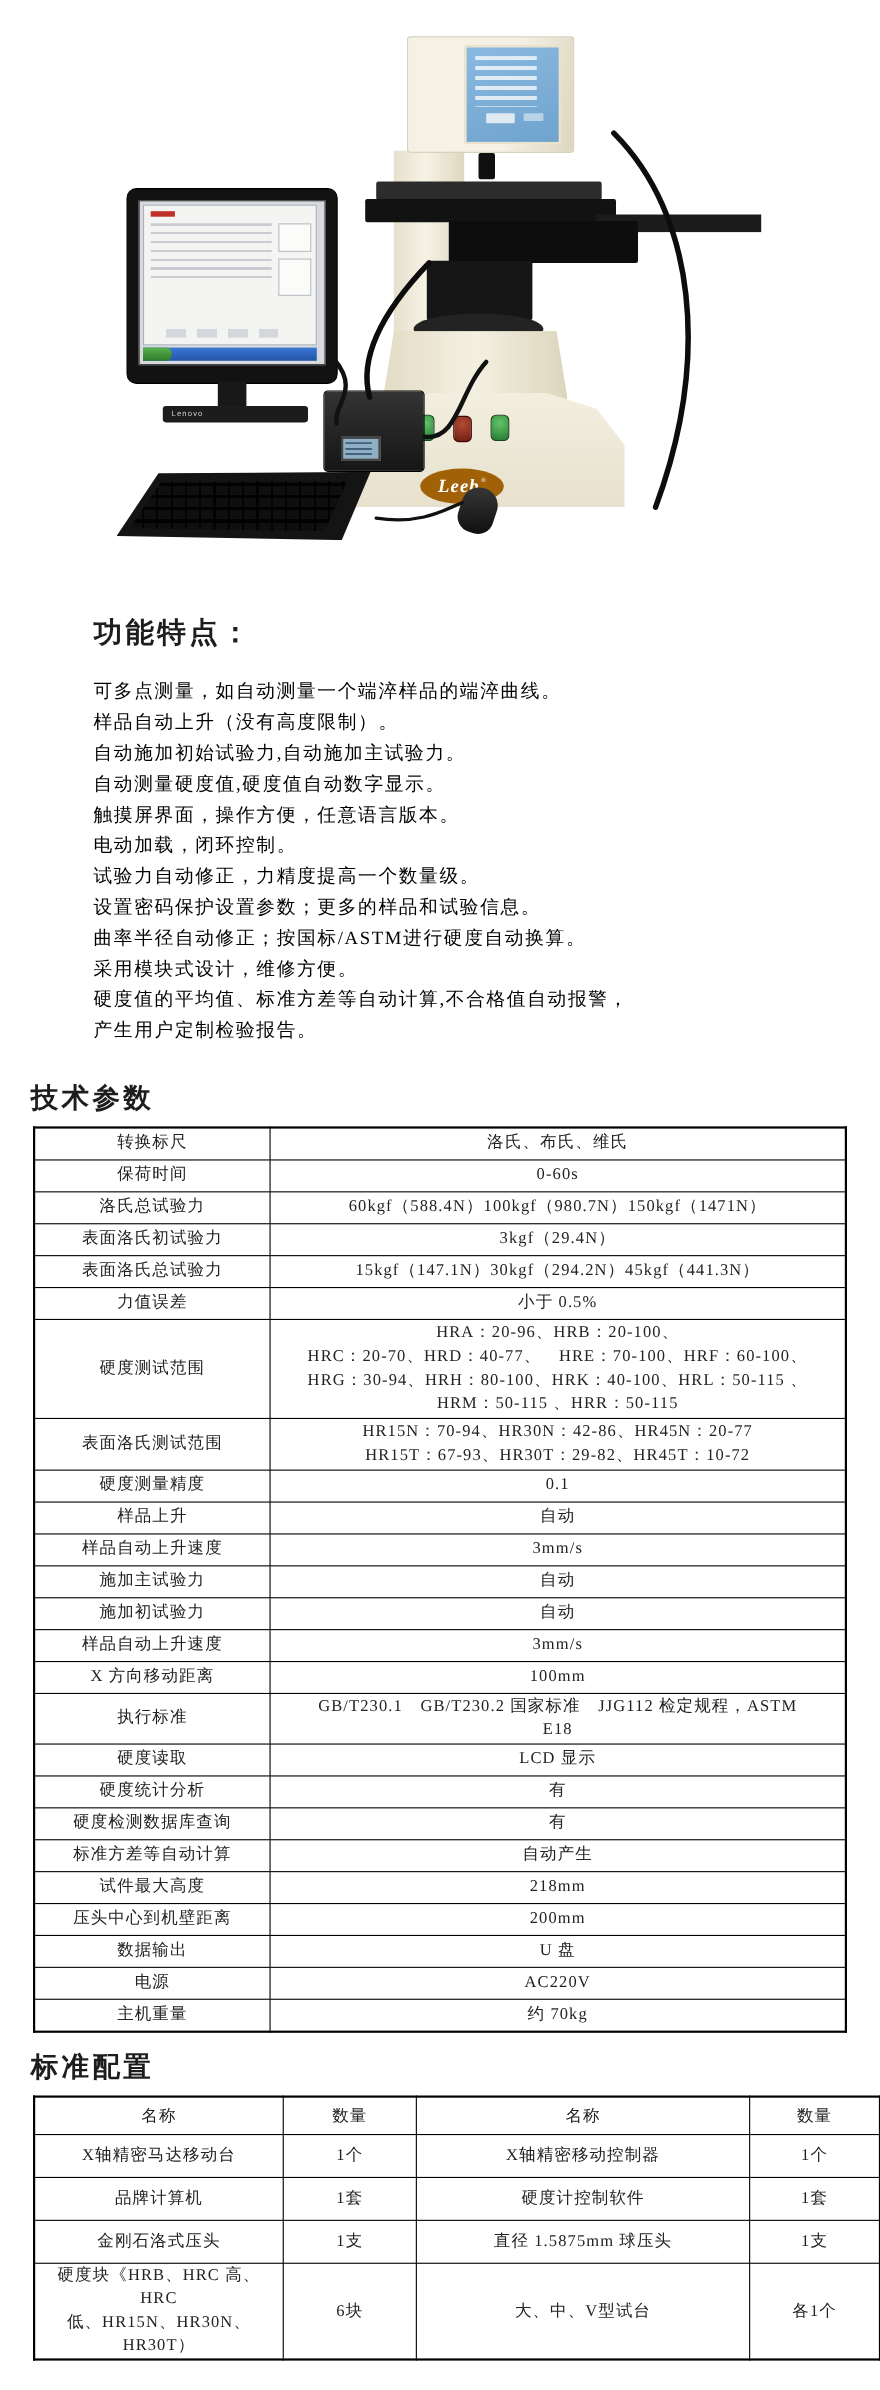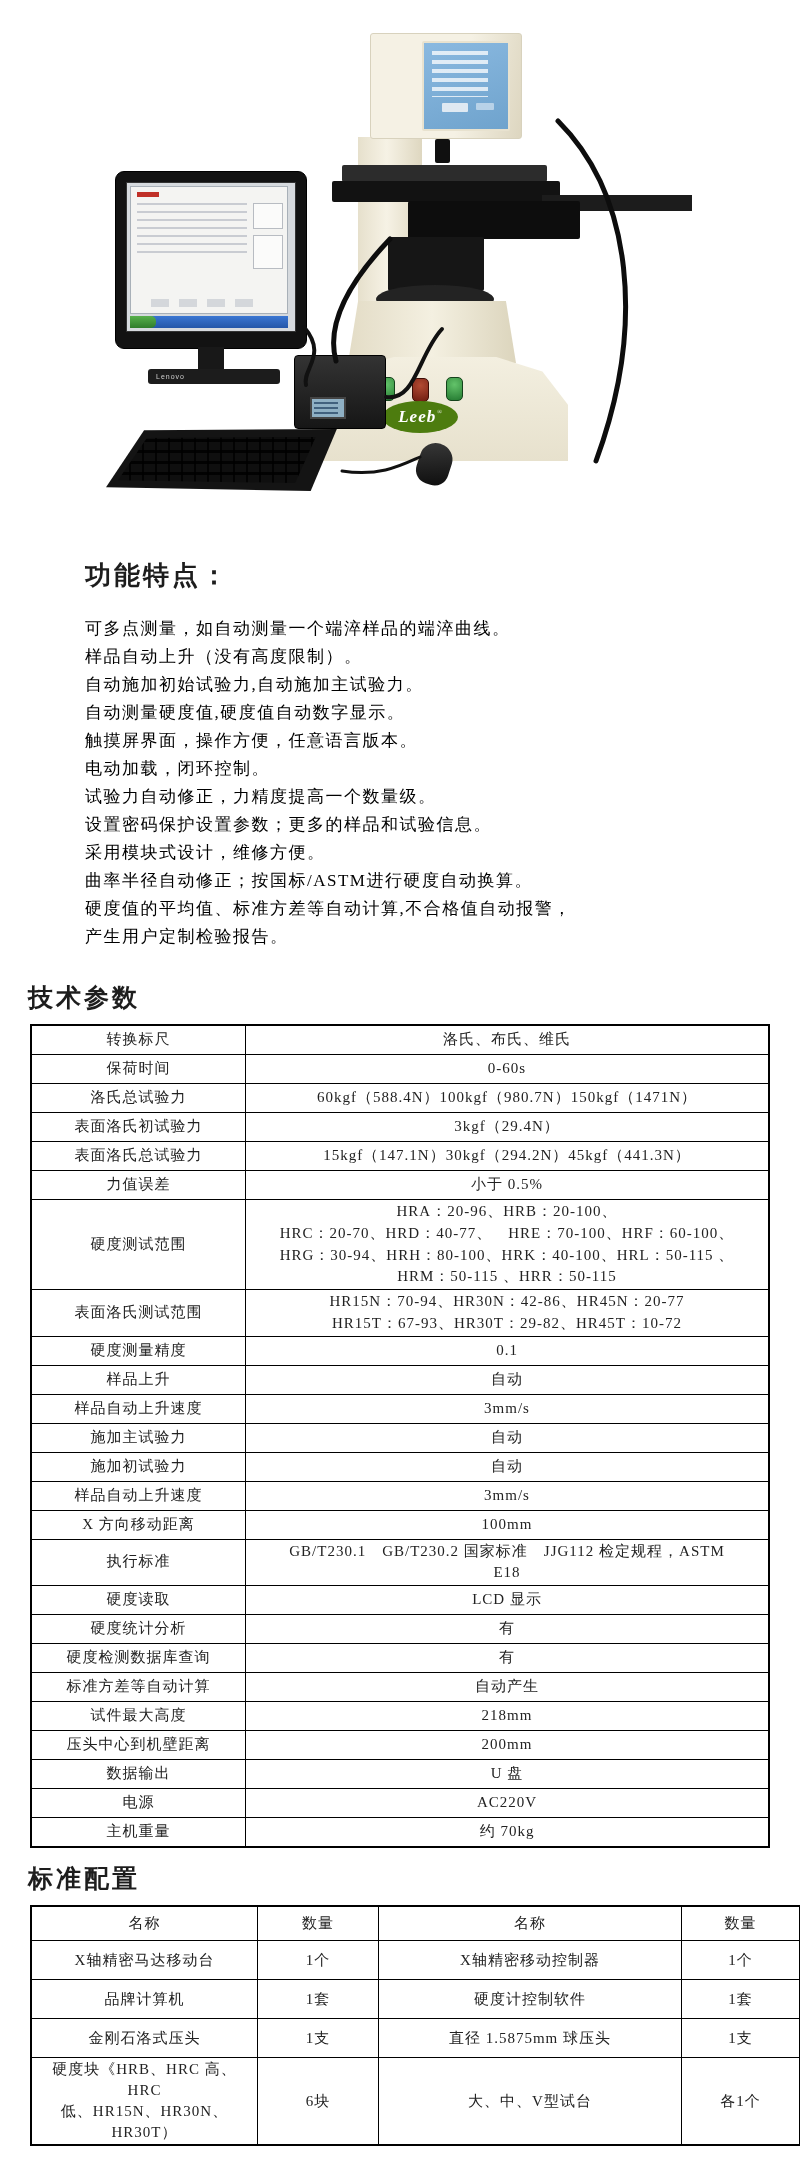--- a/index.html
+++ b/index.html
@@ -29,21 +29,21 @@
   .m-plate2{left:242px;top:156px;width:228px;height:21px;background:#121212;border-radius:2px;}
   .m-arm{left:318px;top:176px;width:172px;height:38px;background:#0d0d0d;border-radius:2px;}
   .m-arm-ext{left:452px;top:170px;width:150px;height:16px;background:#1c1c1c;}
   .m-block{left:298px;top:212px;width:96px;height:54px;background:#161616;border-radius:2px;}
   .m-flange{left:286px;top:260px;width:118px;height:28px;background:#232323;border-radius:50%;}
   .m-base-neck{left:258px;top:276px;width:168px;height:62px;background:linear-gradient(90deg,#e3dcc6,#f4f0e1 50%,#dcd5bd);clip-path:polygon(6% 0,94% 0,100% 100%,0 100%);}
   .m-base{left:222px;top:332px;width:256px;height:104px;background:linear-gradient(180deg,#f3efe0,#e7e1cd);clip-path:polygon(0 42%,14% 12%,32% 0,72% 0,90% 14%,100% 46%,100% 100%,0 100%);}
   .m-btn{width:17px;height:24px;border-radius:5px;}
   .m-btn-g{background:radial-gradient(circle at 50% 30%,#63c36a,#247a31);border:1px solid #14421b;}
   .m-btn-r{background:radial-gradient(circle at 50% 30%,#b24a33,#6e1c10);border:1px solid #3c0d06;}
-  .logo-oval{left:292px;top:376px;width:76px;height:32px;background:#4d7c0f;border-radius:50%;display:flex;align-items:center;justify-content:center;}
+  .logo-oval{left:292px;top:401px;width:76px;height:32px;background:#a16207;border-radius:50%;display:flex;align-items:center;justify-content:center;}
   .logo-text{position:static;color:#ffffff;font-style:italic;font-weight:bold;font-size:17px;font-family:"Liberation Serif",serif;letter-spacing:1px;}
   .logo-reg{position:static;color:#ffffff;font-size:6px;margin-left:1px;margin-top:-10px;}
   
   .mon-bezel{left:25px;top:146px;width:192px;height:178px;background:#121212;border-radius:9px;border:1px solid #000;}
   .mon-screen{left:36px;top:157px;width:170px;height:150px;background:#d6dade;border:1px solid #333;}
   .mon-app{left:3px;top:3px;width:158px;height:128px;background:#f4f4f2;border:1px solid #a8b0b8;}
   .mon-applogo{left:6px;top:5px;width:22px;height:5px;background:#c03028;}
   .mon-applines{left:6px;top:16px;width:110px;height:52px;background:repeating-linear-gradient(180deg,#c9ccd2 0 2px,transparent 2px 8px);}
   .mon-appbox1{left:122px;top:16px;width:30px;height:26px;border:1px solid #b8bcc2;background:#fbfbfa;}
   .mon-appbox2{left:122px;top:48px;width:30px;height:34px;border:1px solid #b8bcc2;background:#fbfbfa;}
@@ -147,22 +147,22 @@
   <div class="feat-heading">功能特点：</div>
   <div class="features">
     <div class="feat-line">可多点测量，如自动测量一个端淬样品的端淬曲线。</div>
     <div class="feat-line">样品自动上升（没有高度限制）。</div>
     <div class="feat-line">自动施加初始试验力,自动施加主试验力。</div>
     <div class="feat-line">自动测量硬度值,硬度值自动数字显示。</div>
     <div class="feat-line">触摸屏界面，操作方便，任意语言版本。</div>
     <div class="feat-line">电动加载，闭环控制。</div>
     <div class="feat-line">试验力自动修正，力精度提高一个数量级。</div>
     <div class="feat-line">设置密码保护设置参数；更多的样品和试验信息。</div>
+    <div class="feat-line">曲率半径自动修正；按国标/ASTM进行硬度自动换算。</div>
     <div class="feat-line">采用模块式设计，维修方便。</div>
-    <div class="feat-line">曲率半径自动修正；按国标/ASTM进行硬度自动换算。</div>
     <div class="feat-line">硬度值的平均值、标准方差等自动计算,不合格值自动报警，</div>
     <div class="feat-line">产生用户定制检验报告。</div>
   </div>
 
   <div class="sec-heading tech">技术参数</div>
   <table class="tech-table">
     <tbody>
       <tr>
           <td class="lbl">转换标尺</td>
           <td class="val">洛氏、布氏、维氏</td>

